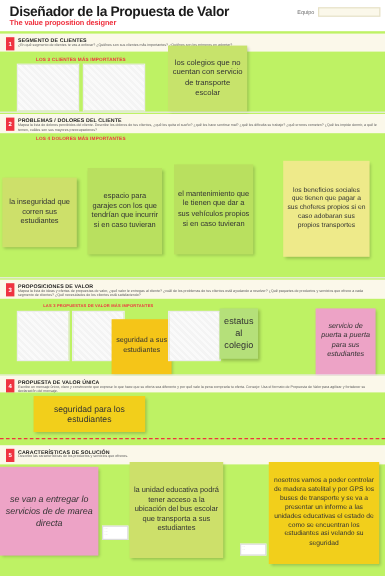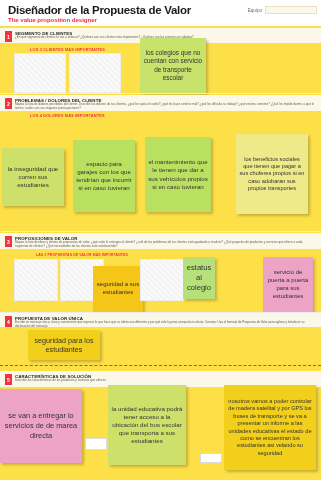--- a/index.html
+++ b/index.html
@@ -2,21 +2,21 @@
 <html><head>
 <meta charset="utf-8">
 <style>
   * { box-sizing: border-box; margin: 0; padding: 0; }
   html, body {
     width: 321px; height: 480px;
     background: #ffffff;
     font-family: "Liberation Sans", sans-serif;
     overflow: hidden;
   }
-  .canvas { position: relative; width: 321px; height: 480px; background: #fde047; }
+  .canvas { position: relative; width: 321px; height: 480px; background: #bef264; }
 
   
   .hdr { position: absolute; left: 0; top: 0; width: 321px; height: 26px; background: #fff; }
   .hdr-title {
     position: absolute; left: 8px; top: 4px;
     font-size: 11.5px; font-weight: bold; color: #1c1c1c;
     letter-spacing: -0.3px; white-space: nowrap;
   }
   .hdr-sub {
     position: absolute; left: 8px; top: 16px;
@@ -73,21 +73,21 @@
     color: #333;
     box-shadow: 1.5px 1.5px 2.5px rgba(0,0,0,0.22);
     overflow: hidden;
   }
   .n-green  { background: #c7e36b; }
   .n-green2 { background: #b9e05f; }
   .n-lime   { background: #cde06a; }
   .n-pale   { background: #eeea8a; }
   .n-yellow { background: #f5c518; }
   .n-gold   { background: #f2cf1b; }
-  .n-pink   { background: #eda3c6; }
+  .n-pink   { background: #eda3c6; font-style: italic; }
   .n-mint   { background: #b5e07a; }
 
   
   .dashed {
     position: absolute; left: 0; width: 321px; height: 0;
     border-top: 1px dashed #ef3340;
   }
   .rule { position: absolute; left: 0; width: 321px; height: 1px; background: #ececec; }
 
   .mini-note {
@@ -153,21 +153,21 @@
   <div class="note n-pink" style="left:263px;top:257px;width:50px;height:56px;font-size:6px;">servicio de puerta a puerta para sus estudiantes</div>
   <div class="rule" style="top:312px;"></div>
 
   <div class="band" style="top:313px;height:14px;">
     <div class="band-inner">
       <div class="num">4</div>
       <div class="sec-title">PROPUESTA DE VALOR ÚNICA</div>
       <div class="sec-desc">Escribe un mensaje único, claro y convincente que exprese lo que hace que su oferta sea diferente y por qué vale la pena comprarla tu oferta. Consejo: Usa el formato de Propuesta de Valor para agilizar y fortalecer su declaración del mensaje.</div>
     </div>
   </div>
-  <div class="note n-gold" style="left:28px;top:330px;width:72px;height:30px;font-size:7.2px;">seguridad para los estudiantes</div>
+  <div class="note n-gold" style="left:28px;top:330px;width:93px;height:30px;font-size:7.2px;">seguridad para los estudiantes</div>
   <div class="dashed" style="top:365px;"></div>
 
   <div class="band" style="top:371px;height:16px;">
     <div class="band-inner">
       <div class="num">5</div>
       <div class="sec-title">CARACTERÍSTICAS DE SOLUCIÓN</div>
       <div class="sec-desc">Describe las características de los productos y servicios que ofreces.</div>
     </div>
   </div>
   <div class="note n-pink" style="left:0px;top:389px;width:82px;height:74px;font-size:7.4px;">se van a entregar lo servicios de de marea directa</div>

